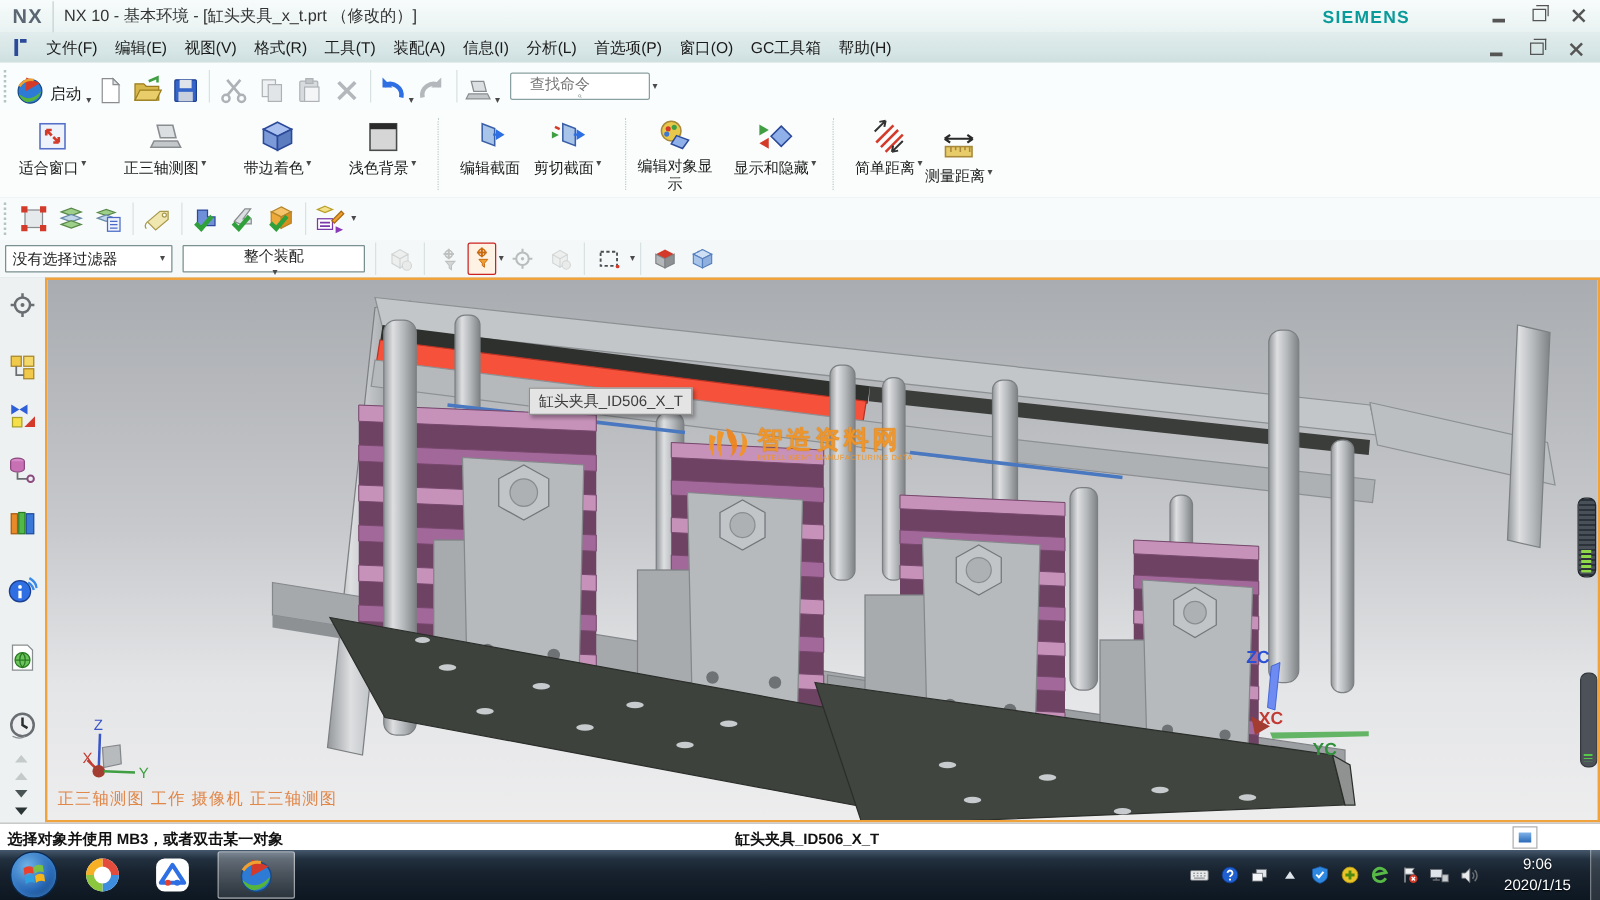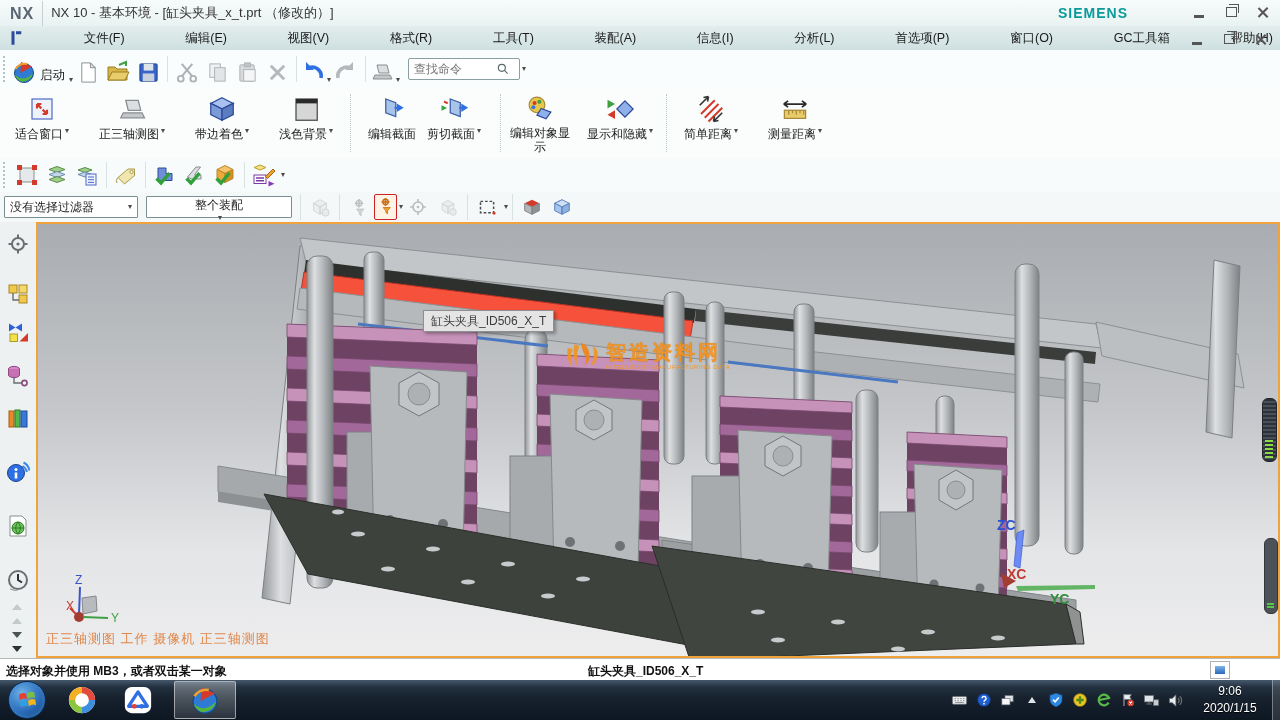--- a/index.html
+++ b/index.html
@@ -18,33 +18,33 @@
   .winbtns.dark{top:30px;right:8px;}
   .wbtn{width:22px;height:18px;display:flex;align-items:center;justify-content:center;cursor:default;}
   .glyph-min{width:10px;height:3px;background:#555;margin-top:9px;}
   .glyph-res{width:9px;height:8px;border:1.5px solid #555;position:relative;background:#fff0;}
   .glyph-res::before{content:"";position:absolute;left:2px;top:-4px;width:9px;height:8px;border:1.5px solid #555;border-bottom:none;border-left:none;}
   .glyph-x{position:relative;width:12px;height:12px;}
   .glyph-x::before,.glyph-x::after{content:"";position:absolute;left:5px;top:0;width:2.4px;height:13px;background:#555;}
   .glyph-x::before{transform:rotate(45deg);} .glyph-x::after{transform:rotate(-45deg);}
   
   .menubar{left:0;top:26px;width:1280px;height:24px;background:linear-gradient(#e2eded,#cfe0e0);
-           border-bottom:1px solid #b8c8c8;display:flex;align-items:center;font-size:12.5px;color:#1a1a1a;justify-content:space-between;}
+           border-bottom:1px solid #b8c8c8;display:flex;align-items:center;font-size:12.5px;color:#1a1a1a;}
   .menubar .mi{padding:3px 7px;cursor:default;}
   .menu-lead{width:20px;height:18px;margin-left:6px;margin-right:4px;}
   
   .qtoolbar{left:0;top:50px;width:1280px;height:38px;background:#fafdfd;border-bottom:1px solid #dde6e6;
             display:flex;align-items:center;}
   .grip{width:4px;height:26px;border-left:2px dotted #b4c4c4;margin:0 3px;}
   .tbtn{display:flex;align-items:flex-end;justify-content:center;min-width:30px;height:30px;border-radius:2px;}
   .startlbl{font-size:12.5px;color:#1a1a1a;margin:0 2px 0 4px;}
   .caret{font-size:8px;color:#4a4a4a;margin-left:2px;line-height:1;}
   .vsep{width:1px;height:26px;background:#d8e2e2;margin:0 4px;}
   .searchbox{display:flex;align-items:center;border:1px solid #8aa0a0;background:#fff;height:20px;width:104px;
-             border-radius:2px;padding:0 3px;margin-left:8px;}
+             border-radius:2px;padding:0 3px;margin-left:8px;flex-direction:column;}
   .searchbox input{border:none;outline:none;width:80px;font-size:12px;color:#444;background:transparent;
                    font-family:inherit;}
   
   .ribbon{left:0;top:88px;width:1280px;height:70px;background:#fbfdfd;border-bottom:1px solid #d6dede;}
   .rbtn{position:absolute;top:4px;height:62px;display:flex;flex-direction:column;align-items:center;
         justify-content:flex-start;border-radius:2px;}
   .ricon{width:30px;height:30px;margin-top:2px;}
   .rlabel{font-size:12px;color:#1a1a1a;margin-top:3px;text-align:center;line-height:14px;display:flex;align-items:flex-start;}
   .rdiv{position:absolute;top:6px;width:0;height:58px;border-left:1px dotted #c0cccc;}
   
@@ -588,21 +588,21 @@
   <div class="rdiv" style="left:666px;"></div>
   <div class="rbtn" style="left:672px;width:78px;">
     <svg class="ricon" viewBox="0 0 24 24">
         <use href="#sym-dist"></use>
       </svg>
     <div class="rlabel">
         <span>简单距离</span>
         <span class="caret">▾</span>
       </div>
   </div>
-  <div class="rbtn" style="left:756px;width:78px;">
+  <div class="rbtn" style="left:728px;width:78px;justify-content:center;">
     <svg class="ricon" viewBox="0 0 24 24">
         <use href="#sym-ruler"></use>
       </svg>
     <div class="rlabel">
         <span>测量距离</span>
         <span class="caret">▾</span>
       </div>
   </div>
 </div>
 

